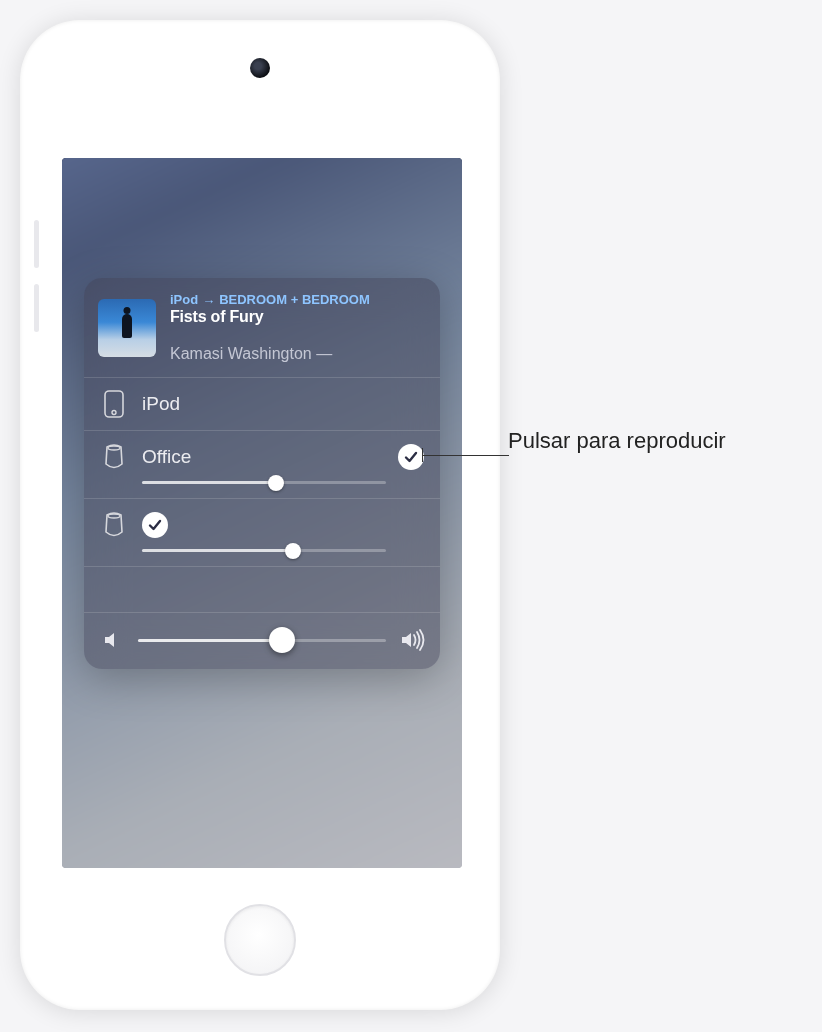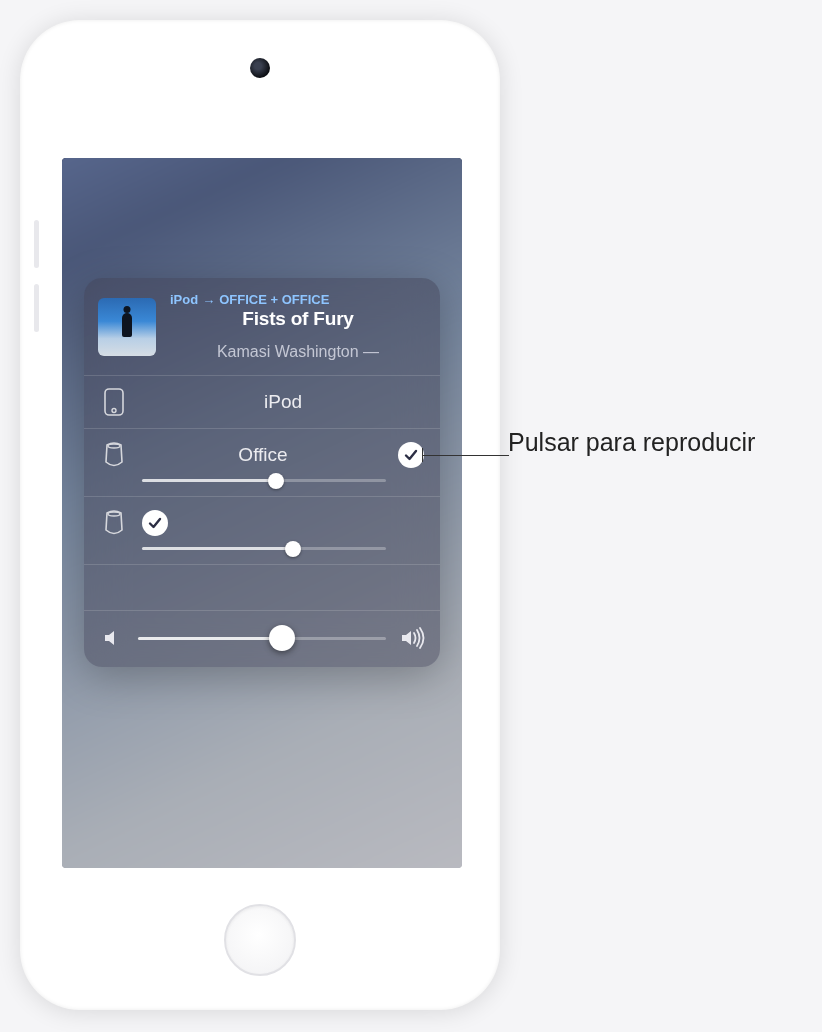--- a/index.html
+++ b/index.html
@@ -53,21 +53,20 @@
     .airplay-panel {
       position: absolute;
       left: 22px;
       top: 120px;
       width: 356px;
       background: rgba(60, 62, 80, 0.46);
       backdrop-filter: blur(20px);
       border-radius: 18px;
       overflow: hidden;
       box-shadow: 0 10px 40px rgba(0,0,0,0.25);
-      text-align: center;
     }
     .now-playing {
       display: flex;
       align-items: center;
       padding: 14px 14px 14px 14px;
       gap: 14px;
       border-bottom: 1px solid rgba(255,255,255,0.14);
     }
     .album-art {
       width: 58px;
@@ -105,33 +104,33 @@
       color: #8ec5ff;
       white-space: nowrap;
       display: flex;
       align-items: center;
       gap: 4px;
     }
     .route-arrow {
       display: inline-block;
     }
     .track-title {
-      font-size: 19px;
+      font-size: 16px;
       font-weight: 700;
       color: #fff;
       letter-spacing: -0.2px;
       margin-top: 1px;
       white-space: nowrap;
       overflow: hidden;
       text-overflow: ellipsis;
     }
     .track-artist {
       font-size: 16px;
       color: #c4c7d4;
-      margin-top: 13px;
+      margin-top: 19px;
       white-space: nowrap;
       overflow: hidden;
       text-overflow: ellipsis;
     }
     .device-list {}
     .device-row {
       padding: 12px 16px 12px 16px;
       border-bottom: 1px solid rgba(255,255,255,0.14);
     }
     .device-top {
@@ -251,21 +250,21 @@
       border-radius: 3px;
     }
     .sb1 { top: 200px; height: 48px; }
     .sb2 { top: 264px; height: 48px; }
 
     
     .callout {
       position: absolute;
       left: 508px;
       top: 426px;
-      font-size: 25px;
+      font-size: 22px;
       line-height: 1.32;
       color: #222;
       max-width: 300px;
     }
     .callout-line {
       position: absolute;
       left: 423px;
       top: 455px;
       width: 86px;
       height: 1px;
@@ -295,21 +294,21 @@
     <div class="airplay-panel">
 
       <div class="now-playing">
         <div class="album-art">
           <div class="album-figure"></div>
         </div>
         <div class="np-text">
           <div class="route-line">
             <span>iPod</span>
             <span class="route-arrow">→</span>
-            <span>OFFICE + OFFICE</span>
+            <span>BEDROOM + BEDROOM</span>
           </div>
           <div class="track-title">Fists of Fury</div>
           <div class="track-artist">Kamasi Washington —</div>
         </div>
       </div>
 
       <div class="device-list">
 
         <div class="device-row">
           <div class="device-top">

